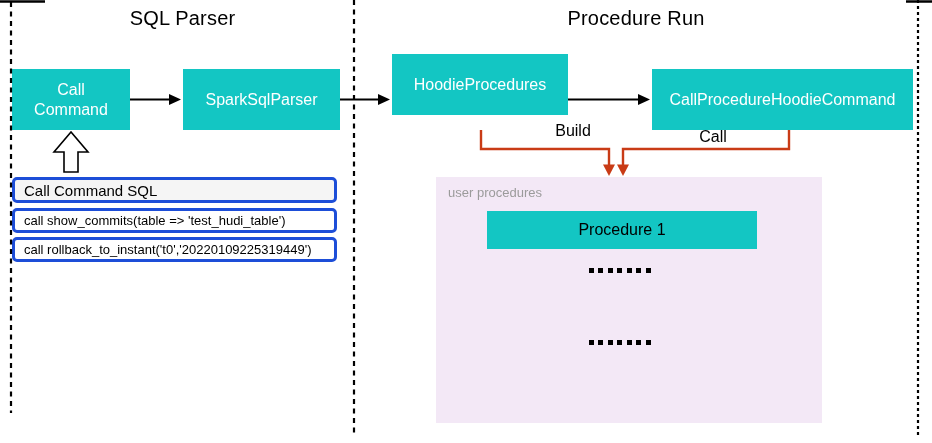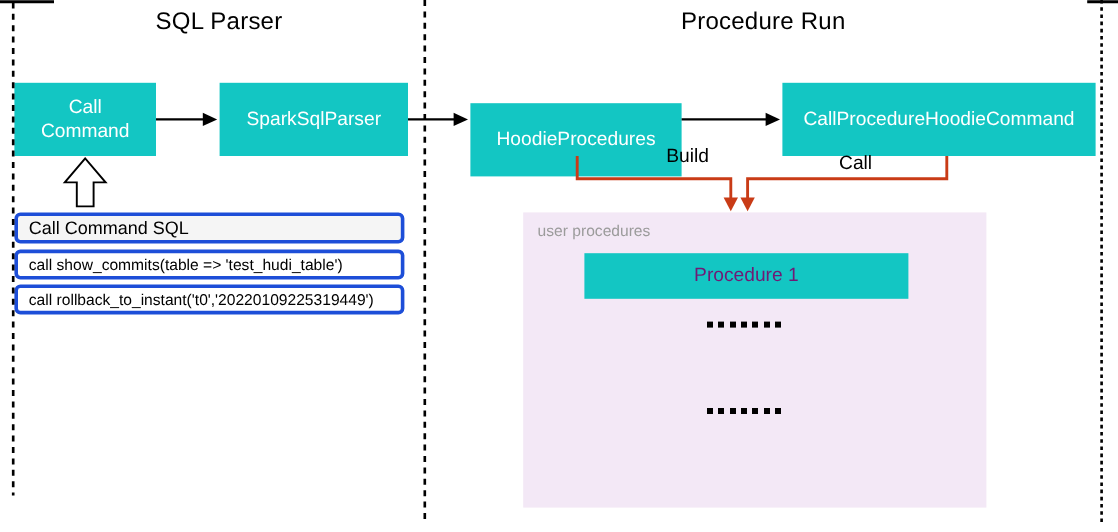--- a/index.html
+++ b/index.html
@@ -32,40 +32,40 @@
   .purple-box{
     position:absolute;left:436px;top:177px;width:370px;height:246px;
     background:#F3E8F6;
     padding-left:16px;
   }
   .purple-label{
     position:absolute;left:12px;top:8px;font-size:13px;color:#9B9B9B;
   }
   .proc{
     position:absolute;left:51px;width:270px;height:38px;background:#13C6C3;
-    color:#701a75;font-size:16px;display:flex;align-items:center;justify-content:center;
+    color:#000000;font-size:16px;display:flex;align-items:center;justify-content:center;
   }
   .dots{
     position:absolute;left:51px;width:270px;display:flex;justify-content:center;
   }
   .dots-inner{
     width:66px;height:5px;
     background:repeating-linear-gradient(90deg,#000 0 5px,transparent 5px 9.5px);
   }
   svg.layer{position:absolute;left:0;top:0;pointer-events:none;}
 </style>
 </head>
 <body>
 
 <div class="section-title" style="left:12px;width:341px;">SQL Parser</div>
 <div class="section-title" style="left:354px;width:564px;">Procedure Run</div>
 
 <div class="node" style="left:12px;top:69px;width:118px;height:61px;padding:14px 14px;">Call Command</div>
 <div class="node" style="left:183px;top:69px;width:157px;height:61px;text-align:center;">SparkSqlParser</div>
-<div class="node" style="left:392px;top:86px;width:176px;height:61px;">HoodieProcedures</div>
+<div class="node" style="left:392px;top:54px;width:176px;height:61px;">HoodieProcedures</div>
 <div class="node" style="left:652px;top:69px;width:261px;height:61px;">CallProcedureHoodieCommand</div>
 
 <div class="edge-label" style="left:538px;top:122px;">Build</div>
 <div class="edge-label" style="left:678px;top:128px;">Call</div>
 
 <div>
   <div class="sql-cell sql-header" style="top:177px;height:26px;">Call Command SQL</div>
   <div class="sql-cell" style="top:208px;height:25px;">call show_commits(table =&gt; 'test_hudi_table')</div>
   <div class="sql-cell" style="top:237px;height:25px;">call rollback_to_instant('t0','20220109225319449')</div>
 </div>

